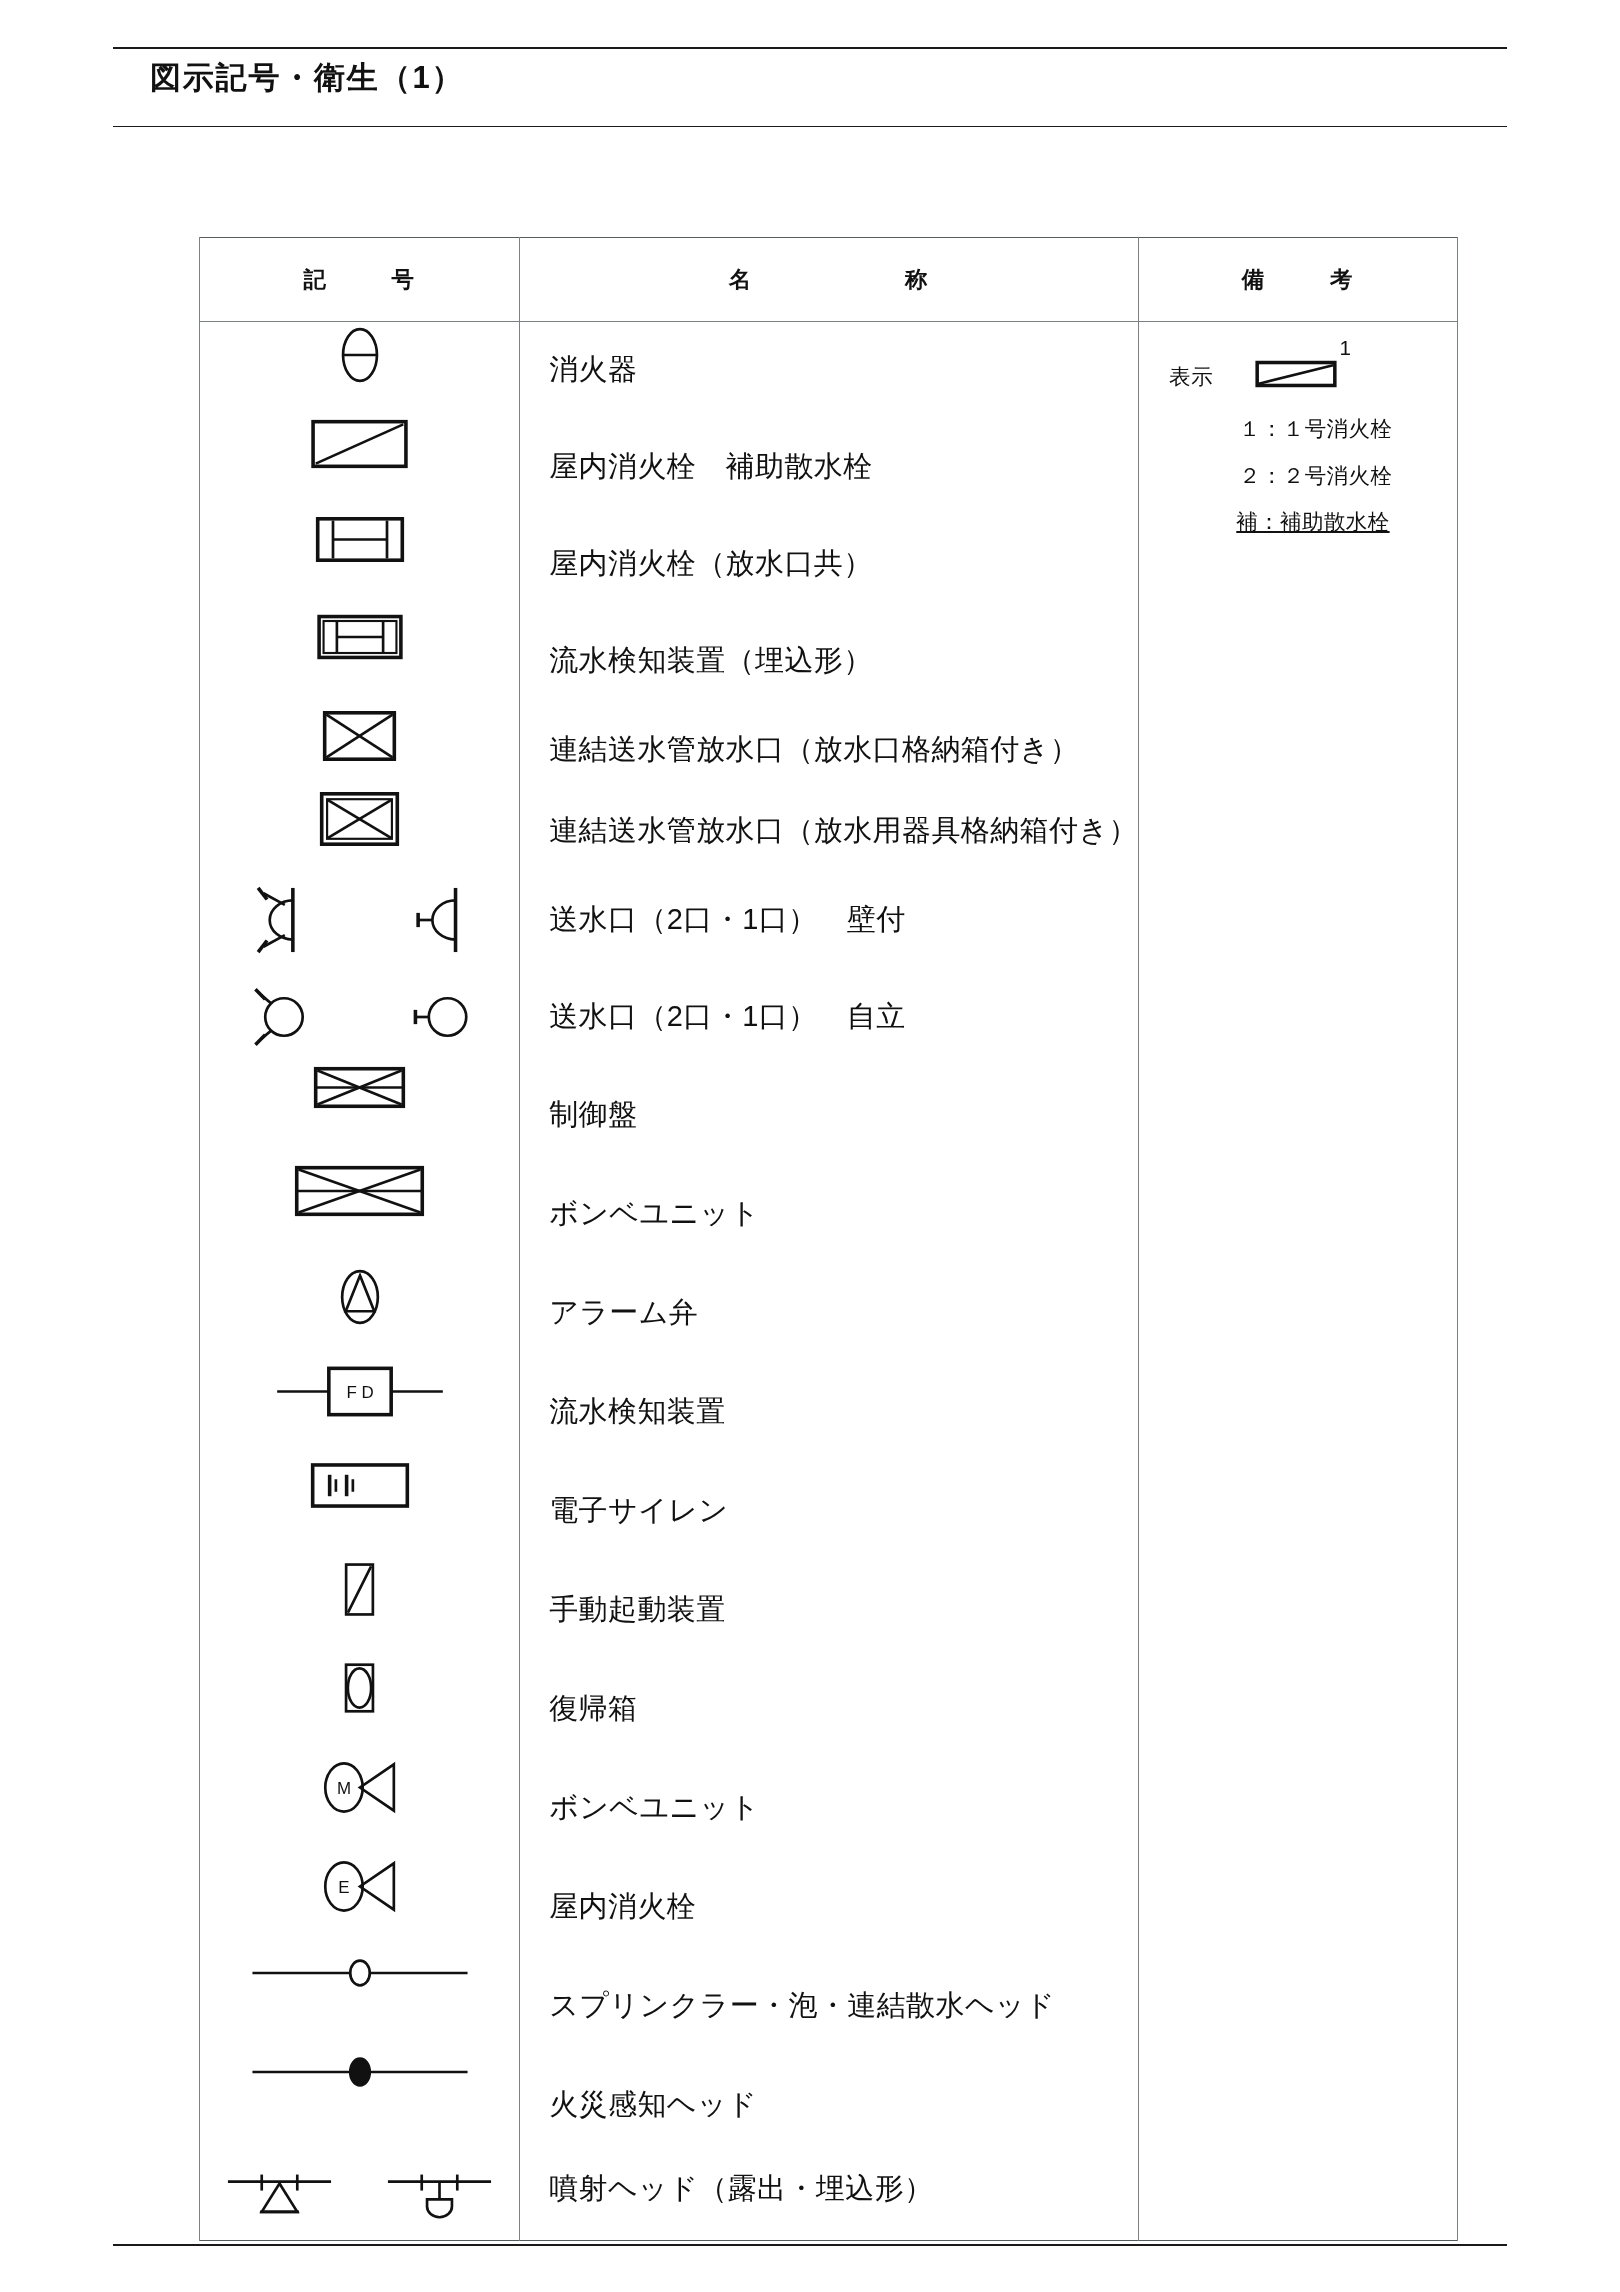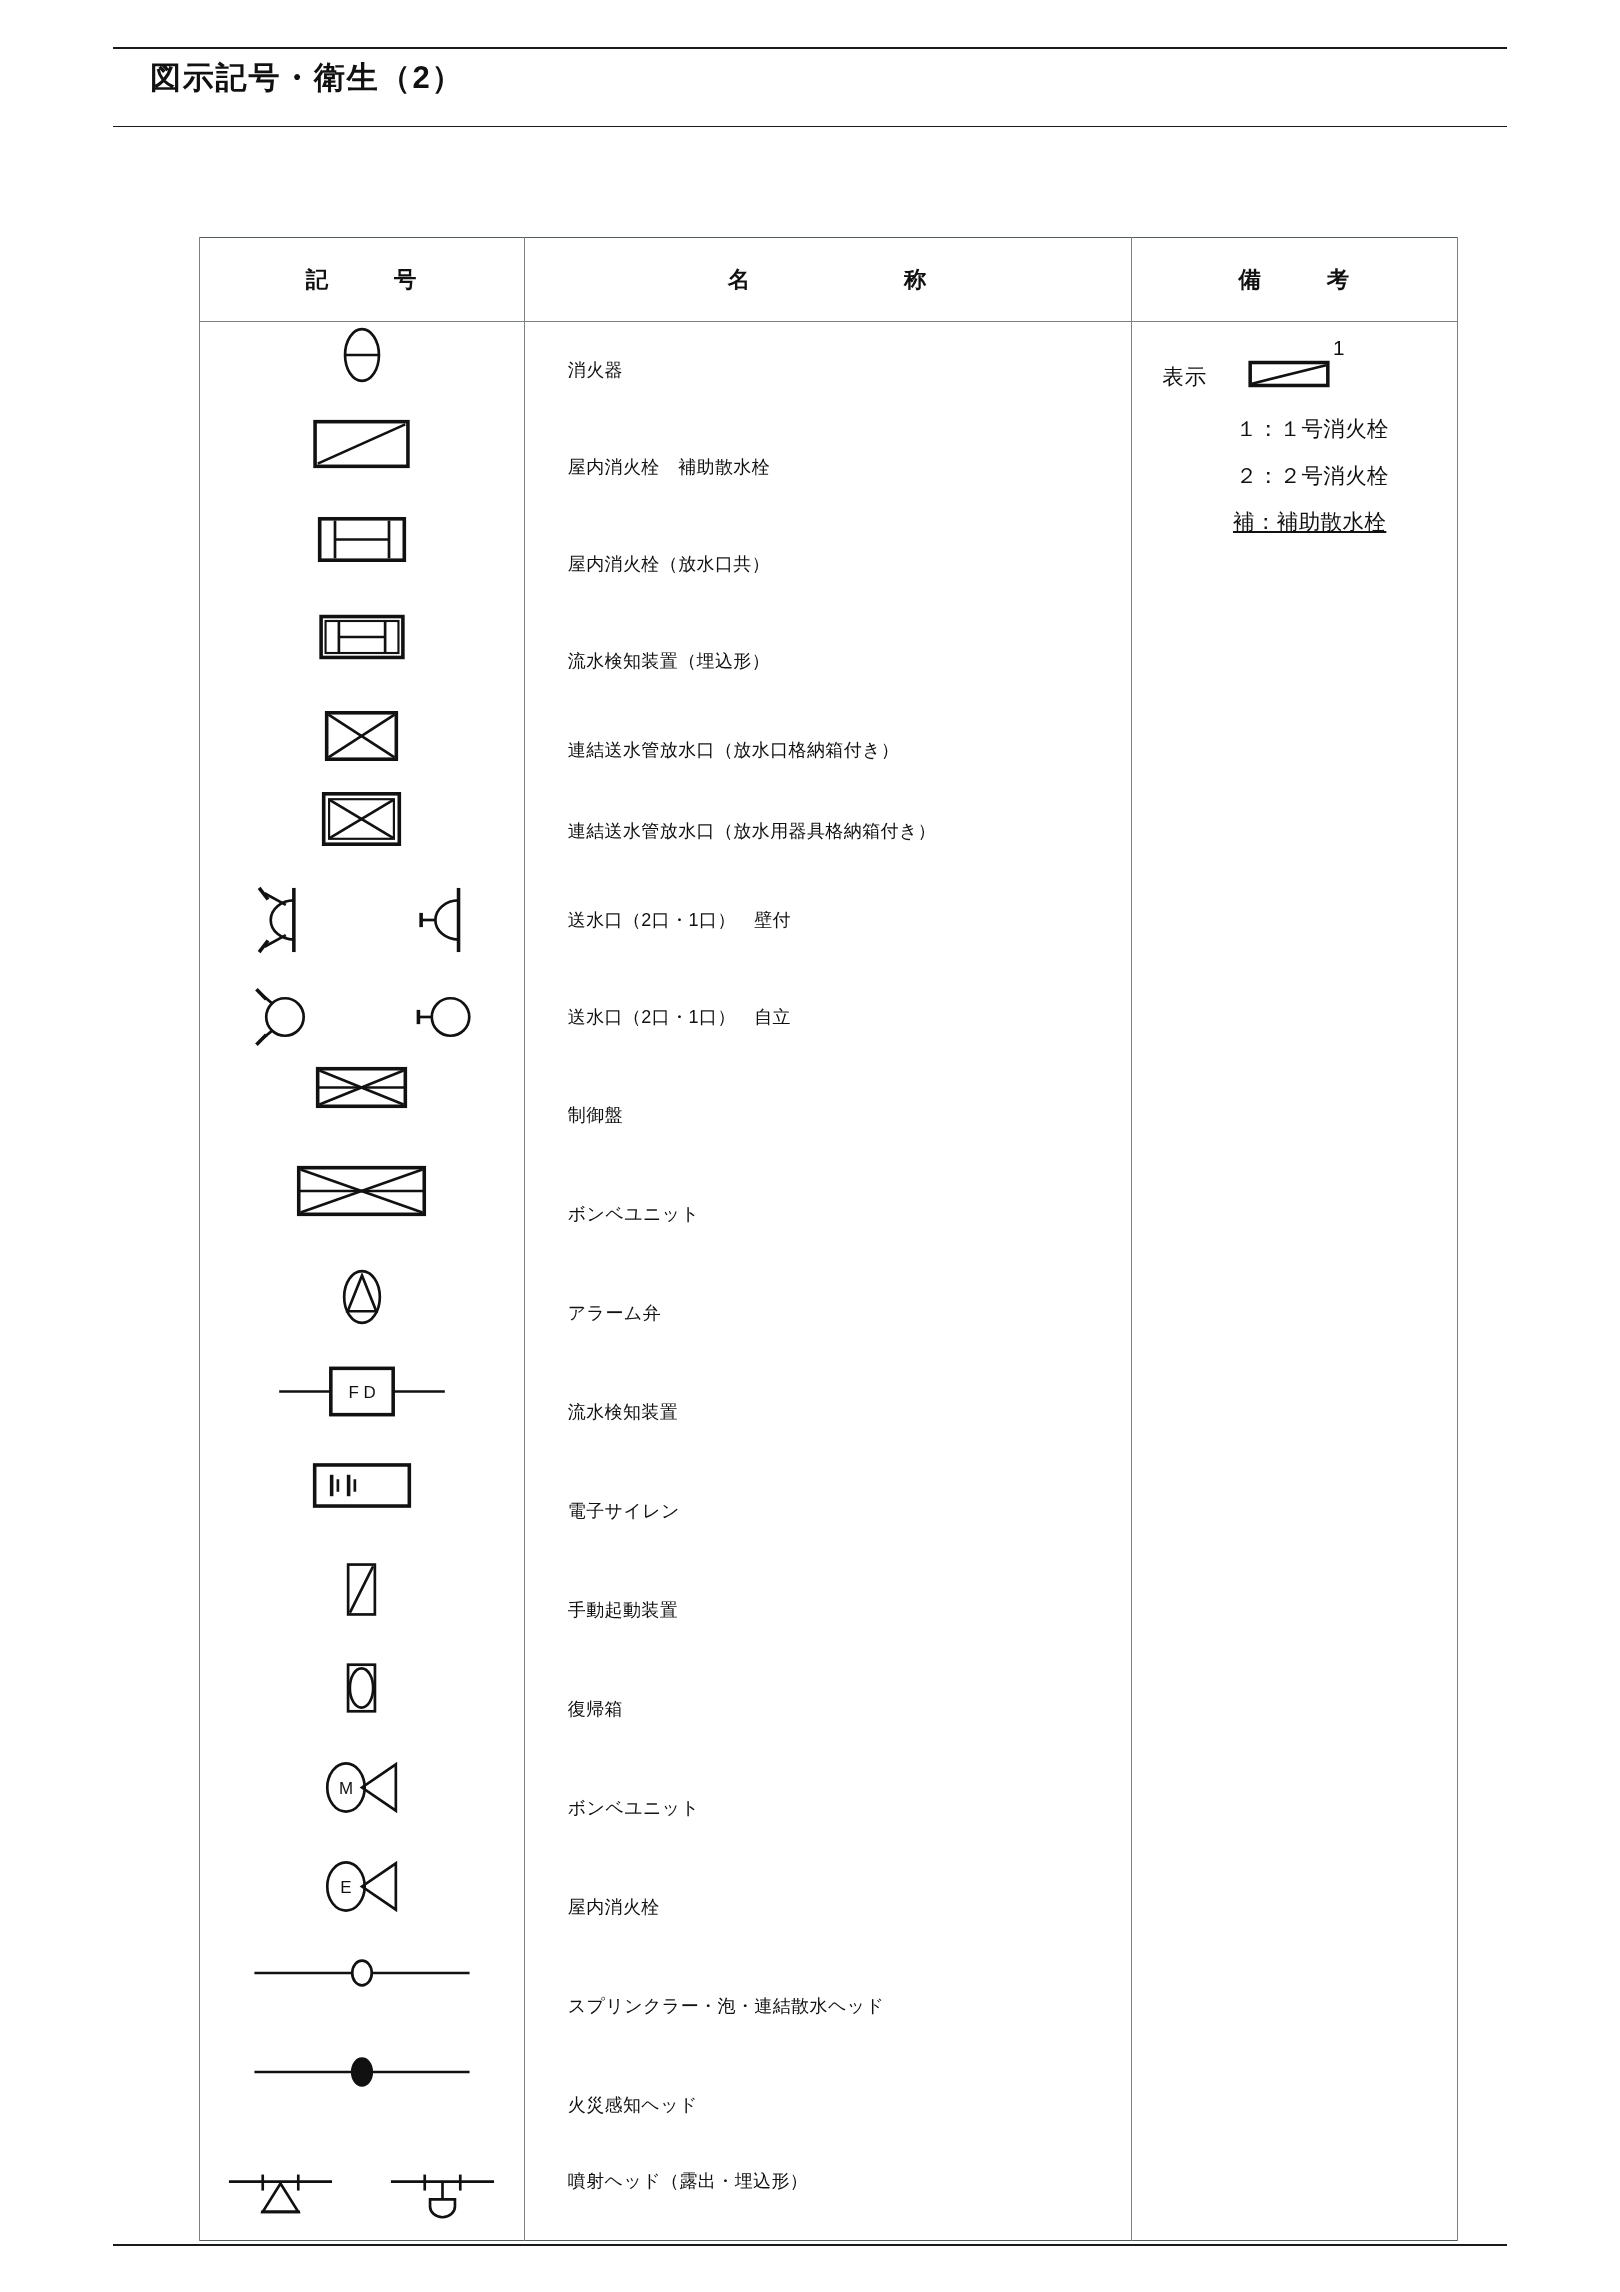--- a/index.html
+++ b/index.html
@@ -74,23 +74,23 @@
     letter-spacing: 1.8px;
   }
   .hdr-inner .sp { display: inline-block; width: 64px; }
   .hdr-inner.wide .sp { display: inline-block; width: 152px; }
 
   td.sym-cell {
     text-align: center;
     height: 77px;
   }
   td.name-cell {
-    font-size: 18px;
+    font-size: 29px;
     letter-spacing: 0.4px;
-    padding-left: 43px;
+    padding-left: 29px;
     white-space: nowrap;
   }
   td.note-cell {
     vertical-align: top;
     padding: 0;
   }
 
   .sym-wrap {
     display: flex;
     justify-content: center;
@@ -161,21 +161,21 @@
   }
   .note-line.nopad { padding-left: 0; text-decoration: underline; }
 </style>
 </head>
 <body>
 
 <div class="rule-top"></div>
 <div class="rule-under-title"></div>
 <div class="rule-bottom"></div>
 
-<div class="page-title">図示記号・衛生（2）</div>
+<div class="page-title">図示記号・衛生（1）</div>
 
 <table class="sym-table">
   <colgroup>
     <col class="c-sym">
       <col class="c-name">
       <col class="c-note">
   </colgroup>
   <thead>
     <tr>
       <th>

